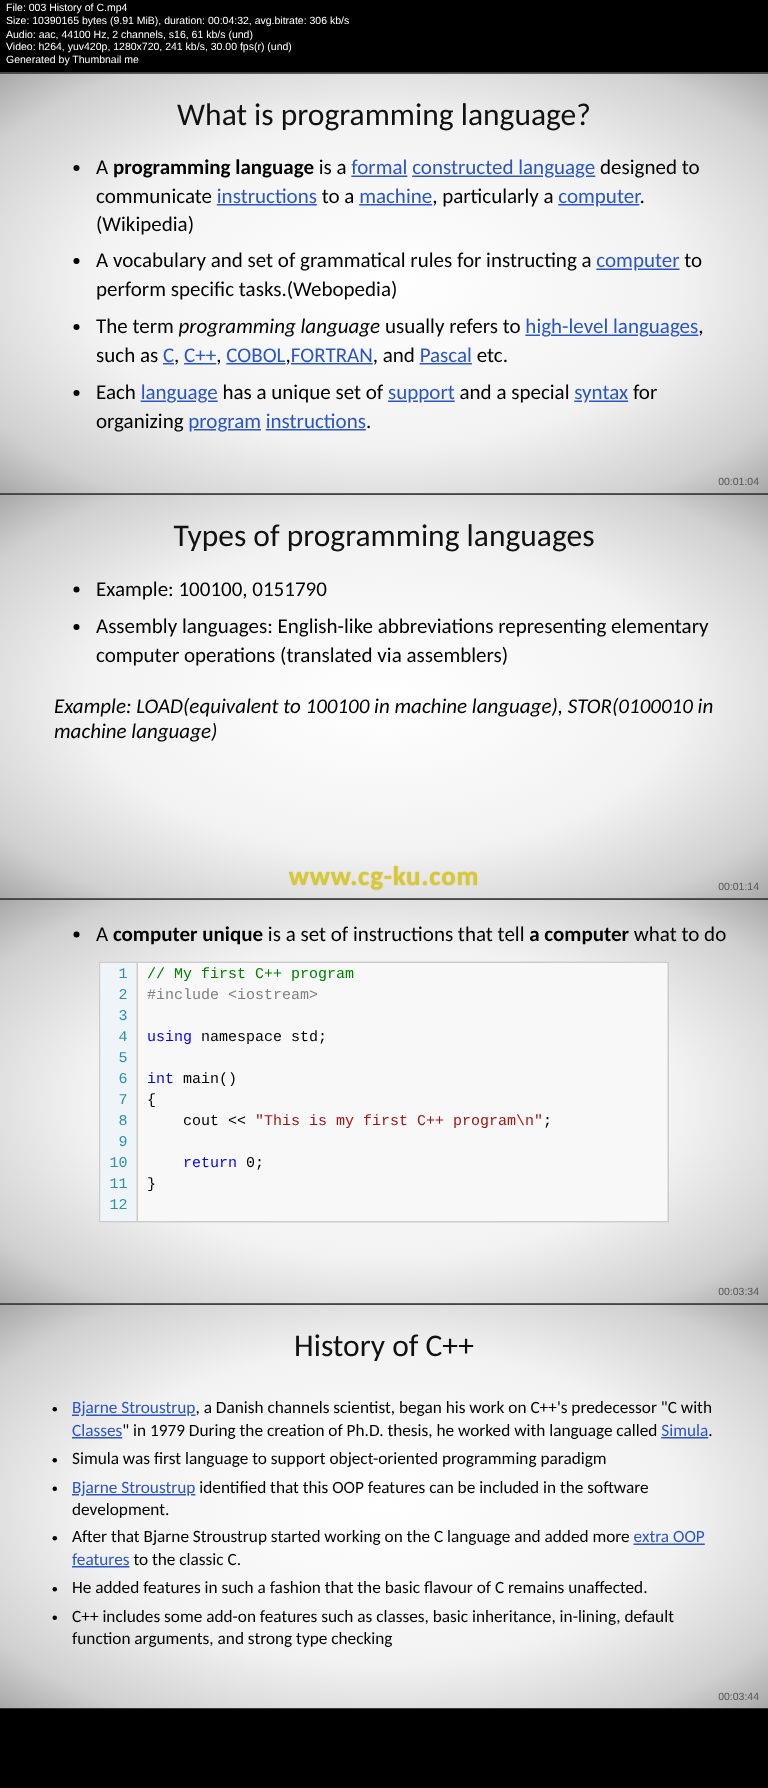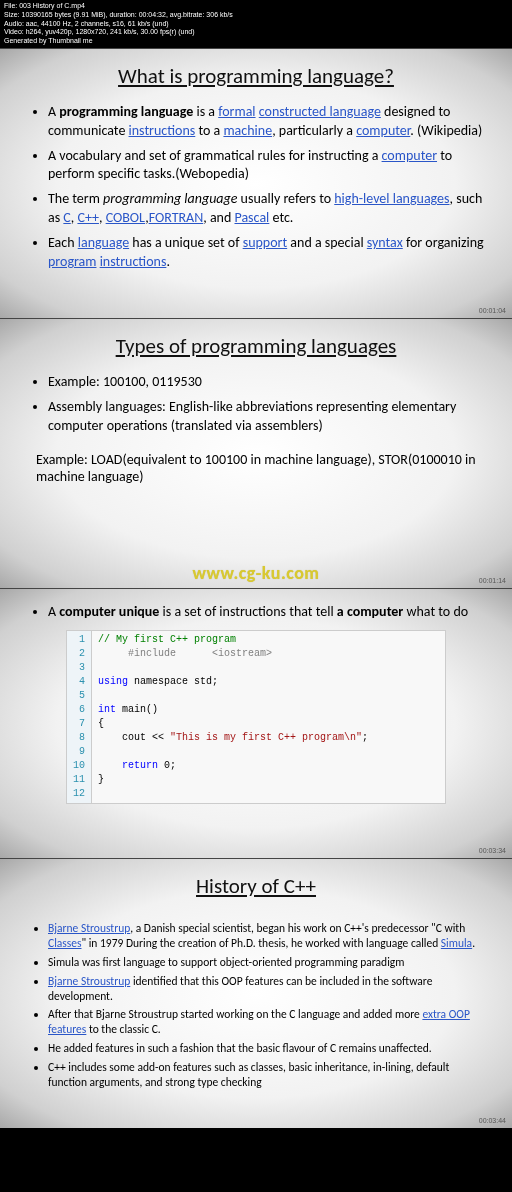--- a/index.html
+++ b/index.html
@@ -23,29 +23,28 @@
     position: relative;
     min-height: 270px;
     border-top: 1px solid #444;
   }
   .slide h1 {
     text-align: center;
     font-size: 21px;
     font-weight: normal;
     margin-bottom: 14px;
     color: #111;
-    text-decoration: underline;
   }
   ul.bullets {
     list-style: disc;
     padding-left: 22px;
     font-size: 14px;
     line-height: 1.35;
   }
-  ul.bullets li { margin-bottom: 6px; }
+  ul.bullets li { margin-bottom: 6px; margin-left: 16px; }
   ul.bullets-sm {
     list-style: disc;
     padding-left: 22px;
     font-size: 11.5px;
     line-height: 1.3;
   }
   ul.bullets-sm li { margin-bottom: 4px; }
   .lnk { color: #2a56c8; text-decoration: underline; cursor: pointer; }
   .bold { font-weight: bold; }
   .italic { font-style: italic; }
@@ -94,21 +93,21 @@
     border-right: 1px solid #ccc;
     line-height: 1.4;
   }
   .code-body {
     padding: 2px 6px;
     line-height: 1.4;
     white-space: pre;
     flex: 1;
   }
   .c-comment { color: #008000; }
-  .c-pre { color: #808080; margin-left: 30px; }
+  .c-pre { color: #808080; }
   .c-kw  { color: #0000ff; }
   .c-str { color: #a31515; }
 </style>
 </head>
 <body>
 
 <div class="meta-header">
   <div>File: 003 History of C.mp4</div>
   <div>Size: 10390165 bytes (9.91 MiB), duration: 00:04:32, avg.bitrate: 306 kb/s</div>
   <div>Audio: aac, 44100 Hz, 2 channels, s16, 61 kb/s (und)</div>
@@ -132,25 +131,25 @@
       <span> Each </span><span class="lnk">language</span><span> has a unique set of </span><span class="lnk">support</span><span> and a special </span><span class="lnk">syntax</span><span> for organizing </span><span class="lnk">program</span><span> </span><span class="lnk">instructions</span><span>.</span>
     </li>
   </ul>
   <div class="ts">00:01:04</div>
 </div>
 
 <div class="slide">
   <h1>Types of programming languages</h1>
   <ul class="bullets">
     <li>
-      <div class="example-unindent" style="margin-left:0">Example: 100100, 0119530</div>
+      <div class="example-unindent" style="margin-left:0">Example: 100100, 0151790</div>
     </li>
     <li>Assembly languages: English-like abbreviations representing elementary computer operations (translated via assemblers)</li>
   </ul>
-  <div class="example-indent" style="margin-left:10px; margin-top:16px;">Example: LOAD(equivalent to 100100 in machine language), STOR(0100010 in machine language)</div>
+  <div class="example-indent" style="margin-left:10px; margin-top:16px;font-style:italic;">Example: LOAD(equivalent to 100100 in machine language), STOR(0100010 in machine language)</div>
   <div class="watermark">www.cg-ku.com</div>
   <div class="ts">00:01:14</div>
 </div>
 
 <div class="slide">
   <ul class="bullets">
     <li>
       <span>A </span><span class="bold">computer unique</span><span> is a set of instructions that tell </span><span class="bold">a computer</span><span> what to do</span>
     </li>
   </ul>
@@ -181,21 +180,21 @@
 <span>}</span>
 <span></span></div>
   </div>
   <div class="ts">00:03:34</div>
 </div>
 
 <div class="slide" style="">
   <h1 style="margin-bottom:22px;">History of C++</h1>
   <ul class="bullets-sm">
     <li>
-      <span class="lnk">Bjarne Stroustrup</span><span>, a Danish special scientist, began his work on C++'s predecessor "C with </span><span class="lnk">Classes</span><span>" in 1979 During the creation of Ph.D. thesis, he worked with language called </span><span class="lnk">Simula</span><span>.</span>
+      <span class="lnk">Bjarne Stroustrup</span><span>, a Danish channels scientist, began his work on C++'s predecessor "C with </span><span class="lnk">Classes</span><span>" in 1979 During the creation of Ph.D. thesis, he worked with language called </span><span class="lnk">Simula</span><span>.</span>
     </li>
     <li>Simula was first language to support object-oriented programming paradigm</li>
     <li>
       <span class="lnk">Bjarne Stroustrup</span><span> identified that this OOP features can be included in the software development.</span>
     </li>
     <li>
       <span>After that Bjarne Stroustrup started working on the C language and added more </span><span class="lnk">extra OOP features</span><span> to the classic C.</span>
     </li>
     <li>He added features in such a fashion that the basic flavour of C remains unaffected.</li>
     <li>C++ includes some add-on features such as classes, basic inheritance, in-lining, default function arguments, and strong type checking</li>

